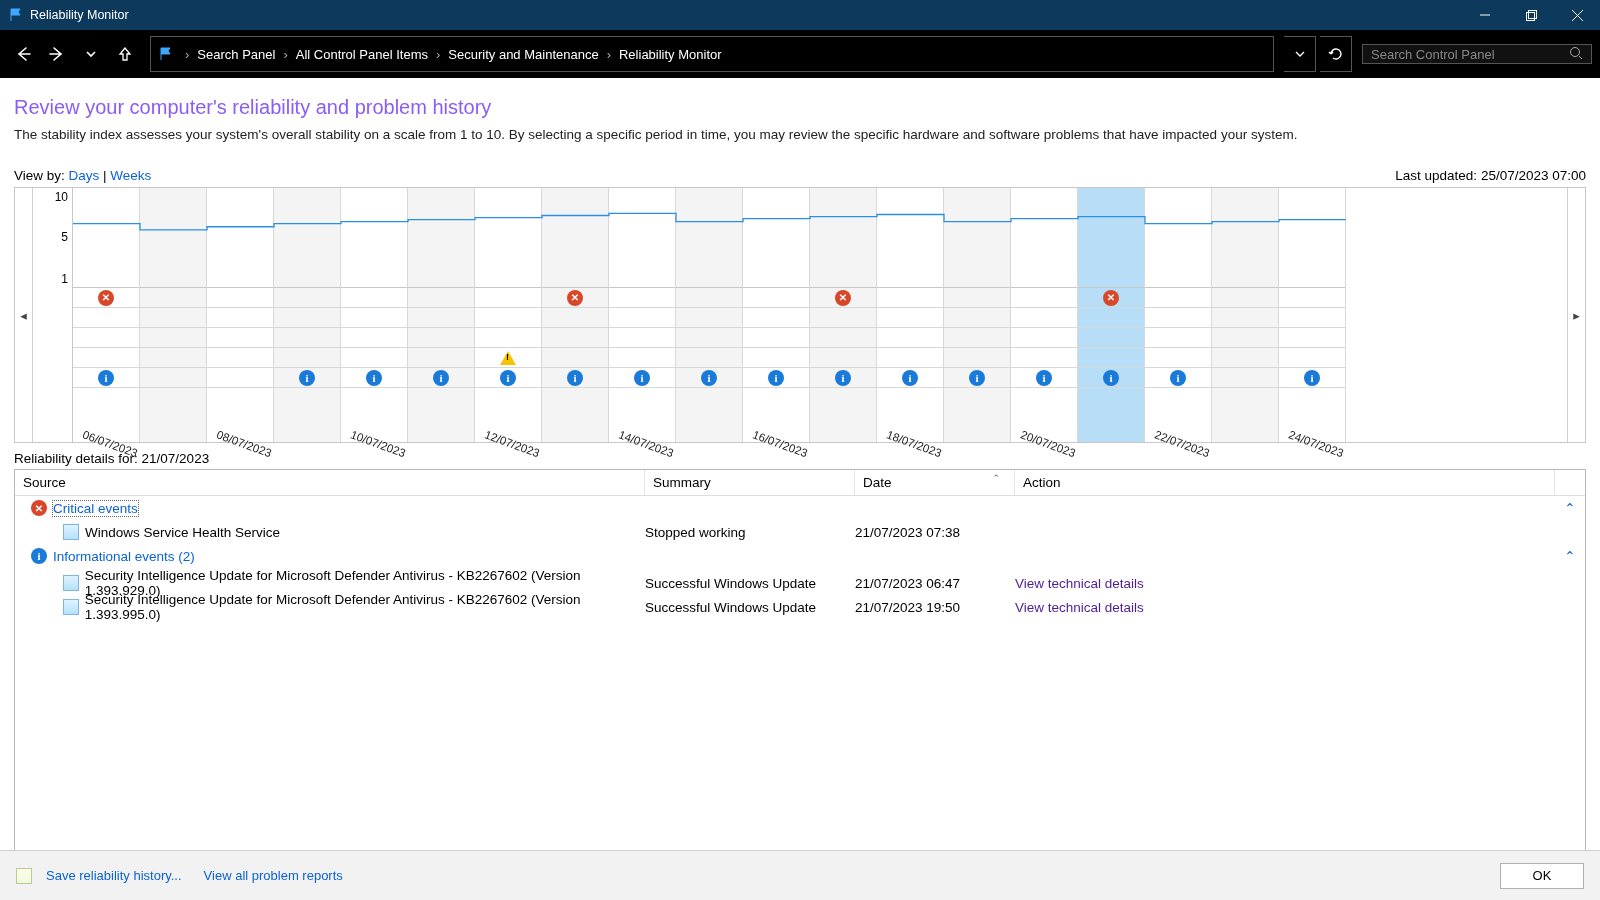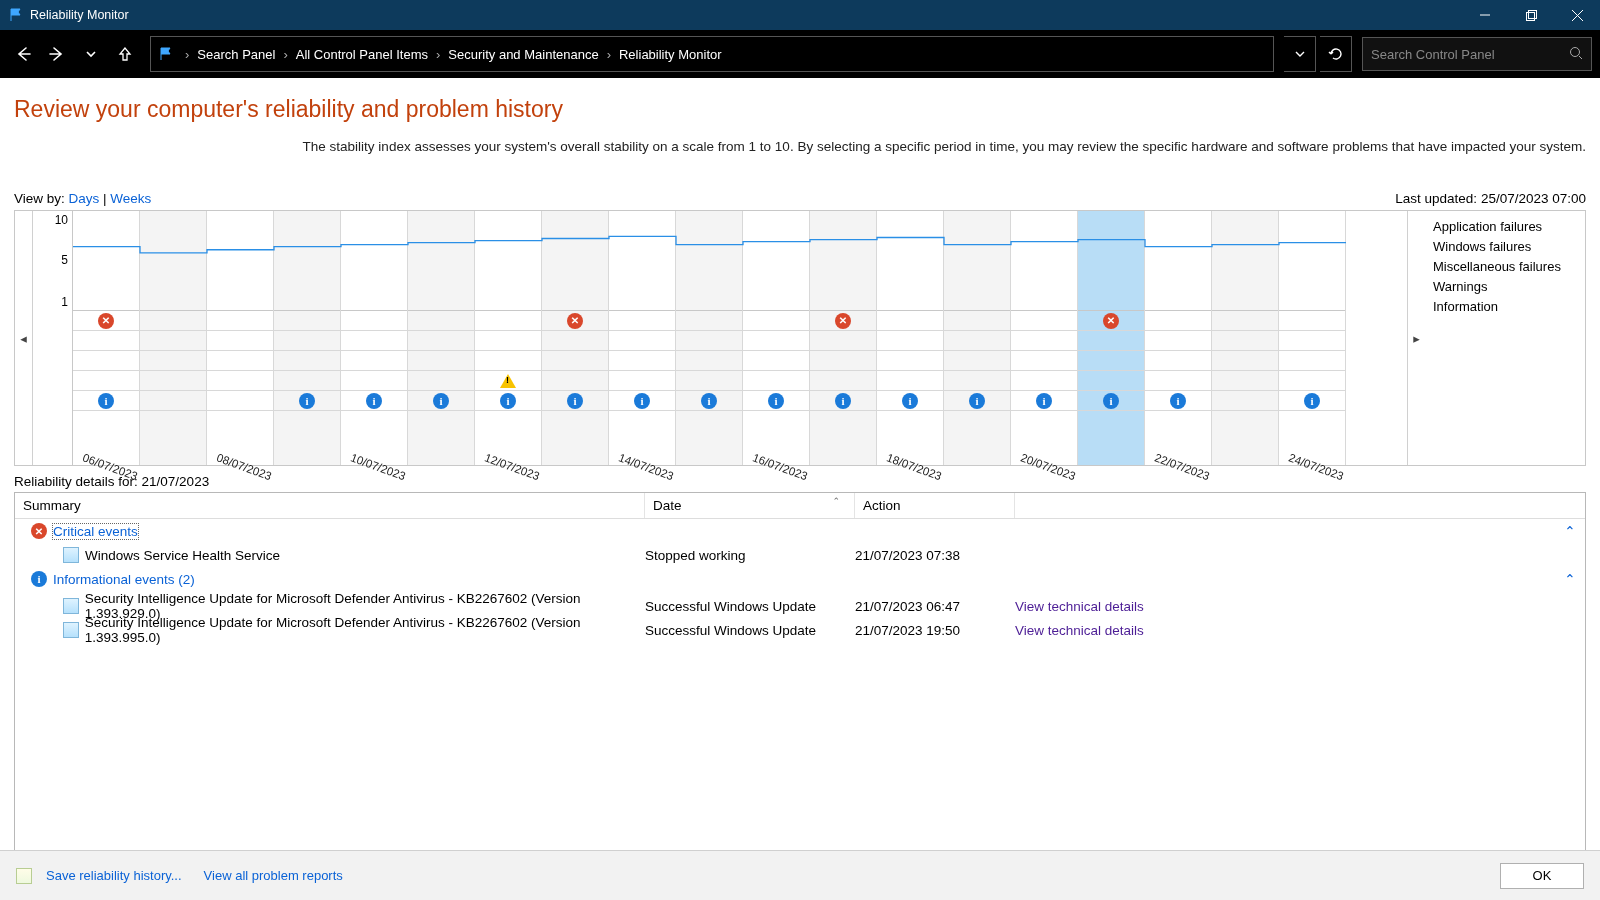--- a/index.html
+++ b/index.html
@@ -28,36 +28,36 @@
   .addr {
     flex:1; height:36px; border:1px solid #555; margin:0 6px;
     display:flex; align-items:center; padding:0 8px; gap:8px; background:#000;
   }
   .addr .sep{color:#aaa;}
   .addr .crumb{color:#fff; white-space:nowrap;}
   .addr .small-flag{width:18px;display:flex;}
   .addr-dd, .addr-refresh{ width:32px; height:36px; border:1px solid #555; border-left:none;
     display:flex; align-items:center; justify-content:center;}
   .search-box{
-    width:230px; height:34px; border:1px solid #555; margin-left:6px;
+    width:230px; height:20px; border:1px solid #555; margin-left:6px;
     display:flex; align-items:center; padding:0 8px; color:#888;
     justify-content:space-between; background:#111;
   }
   .search-box input{
     background:transparent; border:none; color:#ccc; outline:none; flex:1;
     font-size:13px;
   }
   .search-box input::placeholder{color:#888;}
   
   .content{
     position:absolute; top:78px; left:0; right:0; bottom:0;
     background:#fff; padding: 18px 14px 0 14px; display:flex; flex-direction:column;
   }
-  .page-head{ font-size:23px; color:#c2410c; margin-bottom: 16px;}
-  .page-desc{ font-size:13.5px; color:#222; margin-bottom: 37px; text-align: right;}
+  .page-head{ font-size:20px; color:#8b5cf6; margin-bottom: 8px;}
+  .page-desc{ font-size:13.5px; color:#222; margin-bottom: 26px;}
   .chart-top{ display:flex; justify-content:space-between; font-size:13.5px; margin-bottom:4px;align-items:center;}
   .link{color:#0a62d6; cursor:pointer;}
   
   .chart-wrap{
     border:1px solid #c8c8c8; height:256px; display:flex; position:relative;
   }
   .scroll-btn{
     width:18px; background:#fff; border-right:1px solid #d0d0d0;
     display:flex; align-items:center; justify-content:center; color:#444;
   }
@@ -506,36 +506,30 @@
               <span class="ico ico-info">i</span>
             </div>
           </div>
           <div class="date-lbl">24/07/2023</div>
         </div>
       </div>
     <svg class="stab-line" id="stab-svg" viewBox="0 0 1273 100" style="width: 1273px;">
         <path d="M 0 35.68888888888889 L 67 35.68888888888889 L 67 35.68888888888889 L 67 41.82222222222222 L 134 41.82222222222222 L 134 38.75555555555555 L 201 38.75555555555555 L 201 35.68888888888889 L 268 35.68888888888889 L 268 33.64444444444445 L 335 33.64444444444445 L 335 31.60000000000001 L 402 31.60000000000001 L 402 29.555555555555557 L 469 29.555555555555557 L 469 27.511111111111106 L 536 27.511111111111106 L 536 25.46666666666667 L 603 25.46666666666667 L 603 25.46666666666667 L 603 33.64444444444445 L 670 33.64444444444445 L 670 30.57777777777777 L 737 30.57777777777777 L 737 28.53333333333333 L 804 28.53333333333333 L 804 26.488888888888894 L 871 26.488888888888894 L 871 26.488888888888894 L 871 33.64444444444445 L 938 33.64444444444445 L 938 30.57777777777777 L 1005 30.57777777777777 L 1005 28.53333333333333 L 1072 28.53333333333333 L 1072 28.53333333333333 L 1072 35.68888888888889 L 1139 35.68888888888889 L 1139 33.64444444444445 L 1206 33.64444444444445 L 1206 31.60000000000001 L 1273 31.60000000000001 " stroke="#2a8fe6" stroke-width="1.3" fill="none"></path>
       </svg>
     <div class="scroll-btn right">▸</div>
-    <div class="legend">
-      <div>Application failures</div>
-      <div>Windows failures</div>
-      <div>Miscellaneous failures</div>
-      <div>Warnings</div>
-      <div>Information</div>
-    </div>
   </div>
 
   <div class="details-hdr">
     <span>Reliability details for:</span>
     <span>21/07/2023</span>
   </div>
 
   <div class="details-box">
     <div class="tbl-head">
+      <div>Source</div>
       <div>Summary</div>
       <div>
         <span>Date</span>
         <span class="sort-caret">⌃</span>
       </div>
       <div>Action</div>
       <div></div>
     </div>
     <div class="tbl-body">
 

